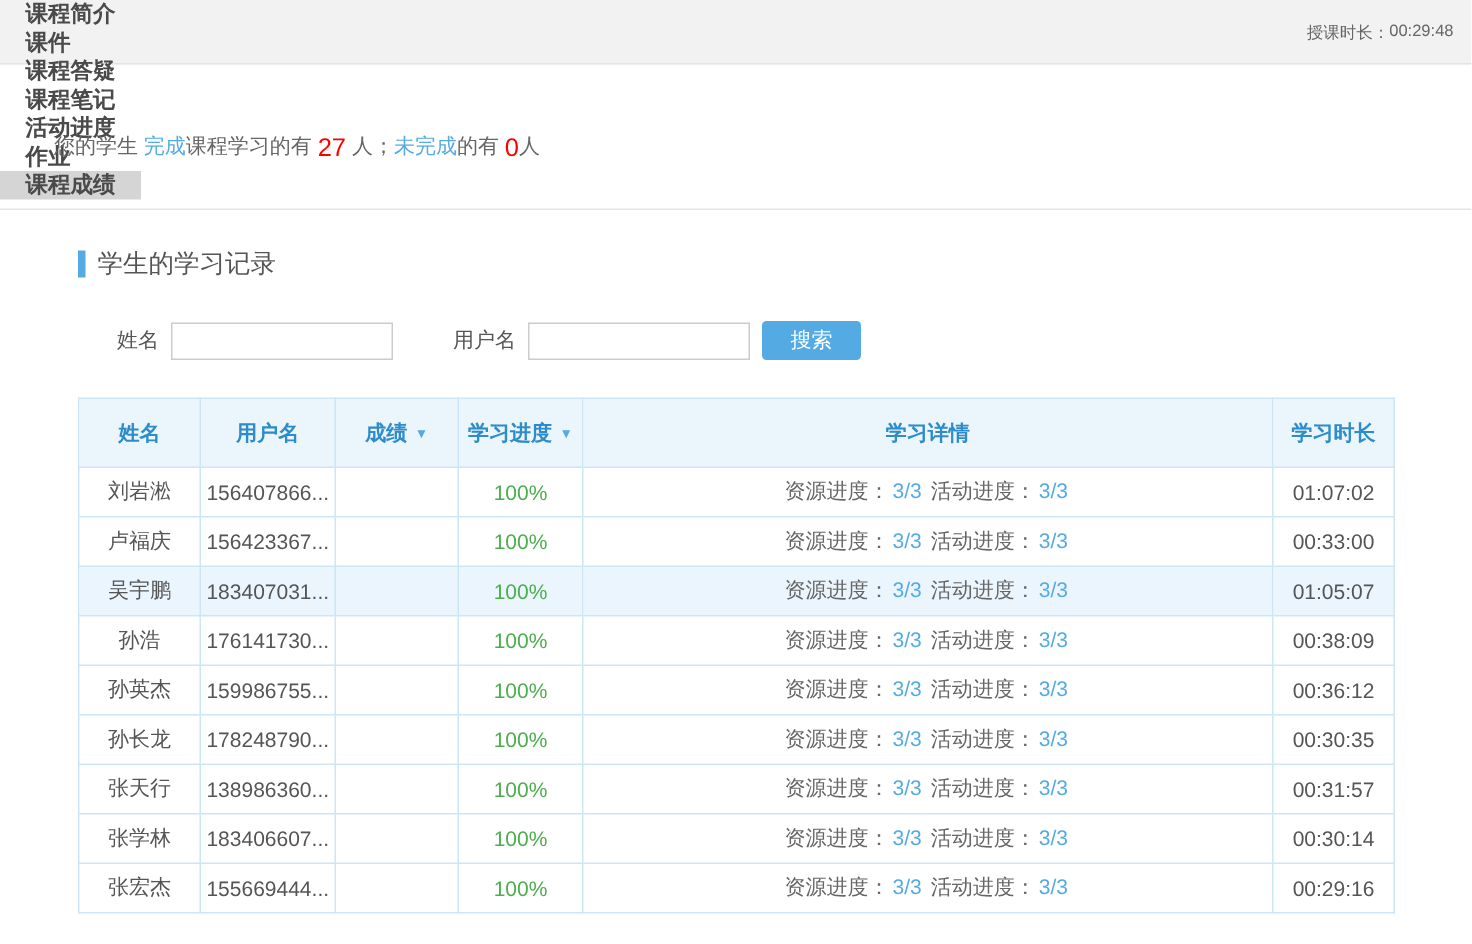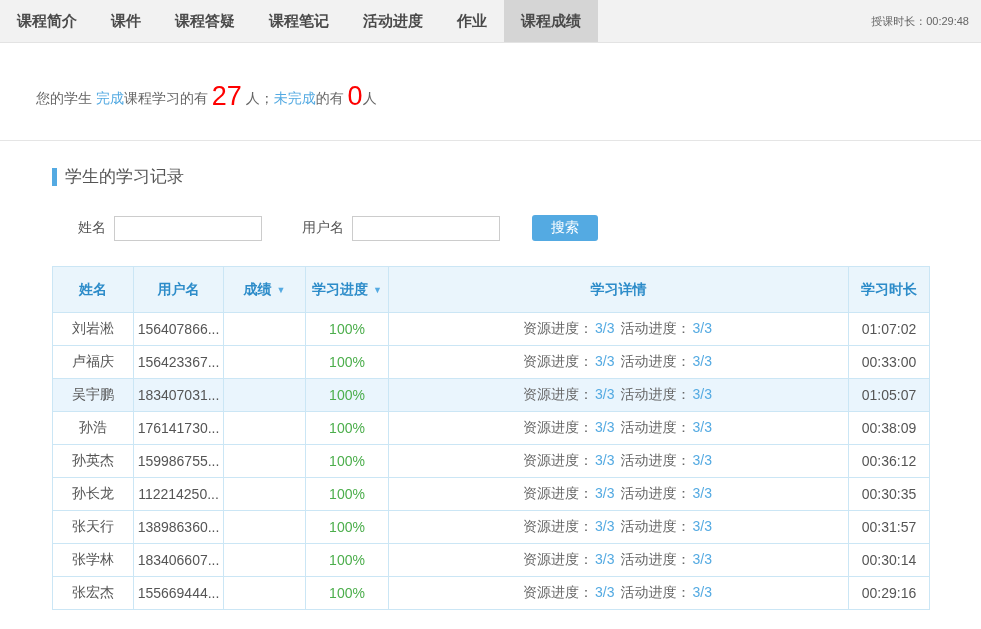--- a/index.html
+++ b/index.html
@@ -2,47 +2,47 @@
 <html><head>
 <meta charset="utf-8">
 <style>
   * { margin:0; padding:0; box-sizing:border-box; }
   html,body { width:981px; height:629px; overflow:hidden; background:#fff;
     font-family:"Liberation Sans","DejaVu Sans",sans-serif; }
 
   
   .topnav { height:43px; background:#f2f2f2; border-bottom:1px solid #e3e3e3;
     display:flex; align-items:stretch; justify-content:space-between; }
-  .nav-tabs { display:flex; align-items:stretch; }
+  .nav-tabs { display:flex; align-items:stretch;flex-direction:column; }
   .nav-tab { display:flex; align-items:center; padding:0 17px; font-size:15px;
     font-weight:bold; color:#4a4a4a; cursor:pointer; white-space:nowrap; }
   .nav-tab.active { background:#d5d5d5; }
   .nav-right { display:flex; align-items:center; padding-right:12px;
     font-size:11px; color:#666; }
 
   
   .greeting { padding:30px 0 0 36px; }
   .greeting-title { font-size:19px; color:#555; font-weight:normal; }
   .greeting-stats { margin-top:16px; font-size:14px; color:#666; padding-bottom:32px; }
   .blue-link { color:#54aae2; text-decoration:none; cursor:pointer; }
-  .big-red { color:#fe0000; font-size:27px; line-height:14px; vertical-align:-2px; }
+  .big-red { color:#fe0000; font-size:17px; line-height:14px; vertical-align:-2px; }
   .divider { border-top:1px solid #e5e5e5; }
 
   
   .records { padding:24px 0 0 52px; }
   .section-head { display:flex; align-items:center; }
   .section-bar { width:5px; height:18px; background:#54aae2; margin-right:8px; }
   .section-title { font-size:17px; color:#555; }
 
   .search-form { margin:27px 0 0 26px; display:flex; align-items:center; font-size:14px; color:#555; }
   .search-form label { margin-right:8px; }
   .search-form input { width:148px; height:25px; border:1px solid #ccc; background:#fff;
     padding:0 6px; font-size:13px; outline:none; }
   .field-gap { width:40px; }
-  .search-btn { margin-left:32px; width:66px; height:26px; background:#54aae2; color:#fff;
+  .search-btn { margin-left:8px; width:66px; height:26px; background:#54aae2; color:#fff;
     border:none; border-radius:3px; font-size:14px; cursor:pointer; }
 
   
   .records-table { margin-top:25px; border-collapse:collapse; table-layout:fixed; width:877px;
     font-size:14px; }
   .records-table th, .records-table td { border:1px solid #cbe6f5; text-align:center;
     overflow:hidden; white-space:nowrap; }
   .records-table thead th { height:46px; background:#eaf5fc; color:#2d8cc9; font-weight:bold; }
   .records-table tbody td { height:33px; color:#555; }
   .sort-caret { font-size:9px; color:#54aae2; margin-left:5px; vertical-align:1px; }
@@ -150,21 +150,21 @@
         <tr class="data-row">
           <td class="c-name">孙英杰</td>
           <td class="c-user">159986755...</td>
           <td class="c-score"></td>
           <td class="c-progress">100%</td>
           <td class="c-detail"><span>资源进度：</span><a class="blue-link">3/3</a><span class="lbl2">活动进度：</span><a class="blue-link">3/3</a></td>
           <td class="c-duration">00:36:12</td>
         </tr>
         <tr class="data-row">
           <td class="c-name">孙长龙</td>
-          <td class="c-user">112214250...</td>
+          <td class="c-user">178248790...</td>
           <td class="c-score"></td>
           <td class="c-progress">100%</td>
           <td class="c-detail"><span>资源进度：</span><a class="blue-link">3/3</a><span class="lbl2">活动进度：</span><a class="blue-link">3/3</a></td>
           <td class="c-duration">00:30:35</td>
         </tr>
         <tr class="data-row">
           <td class="c-name">张天行</td>
           <td class="c-user">138986360...</td>
           <td class="c-score"></td>
           <td class="c-progress">100%</td>

